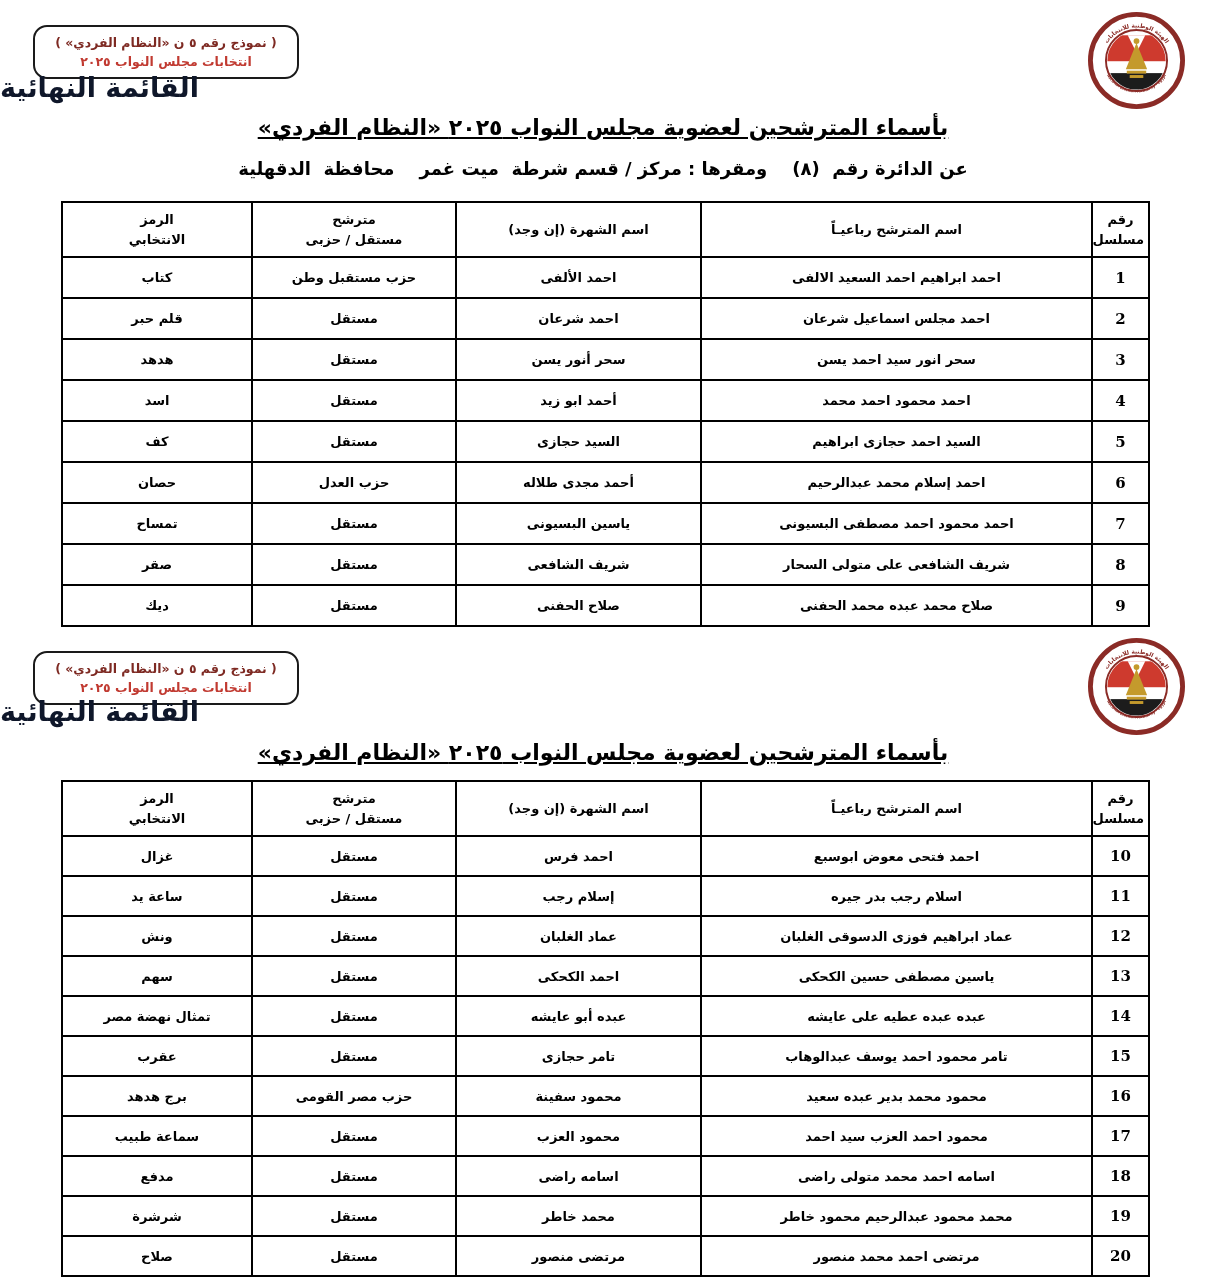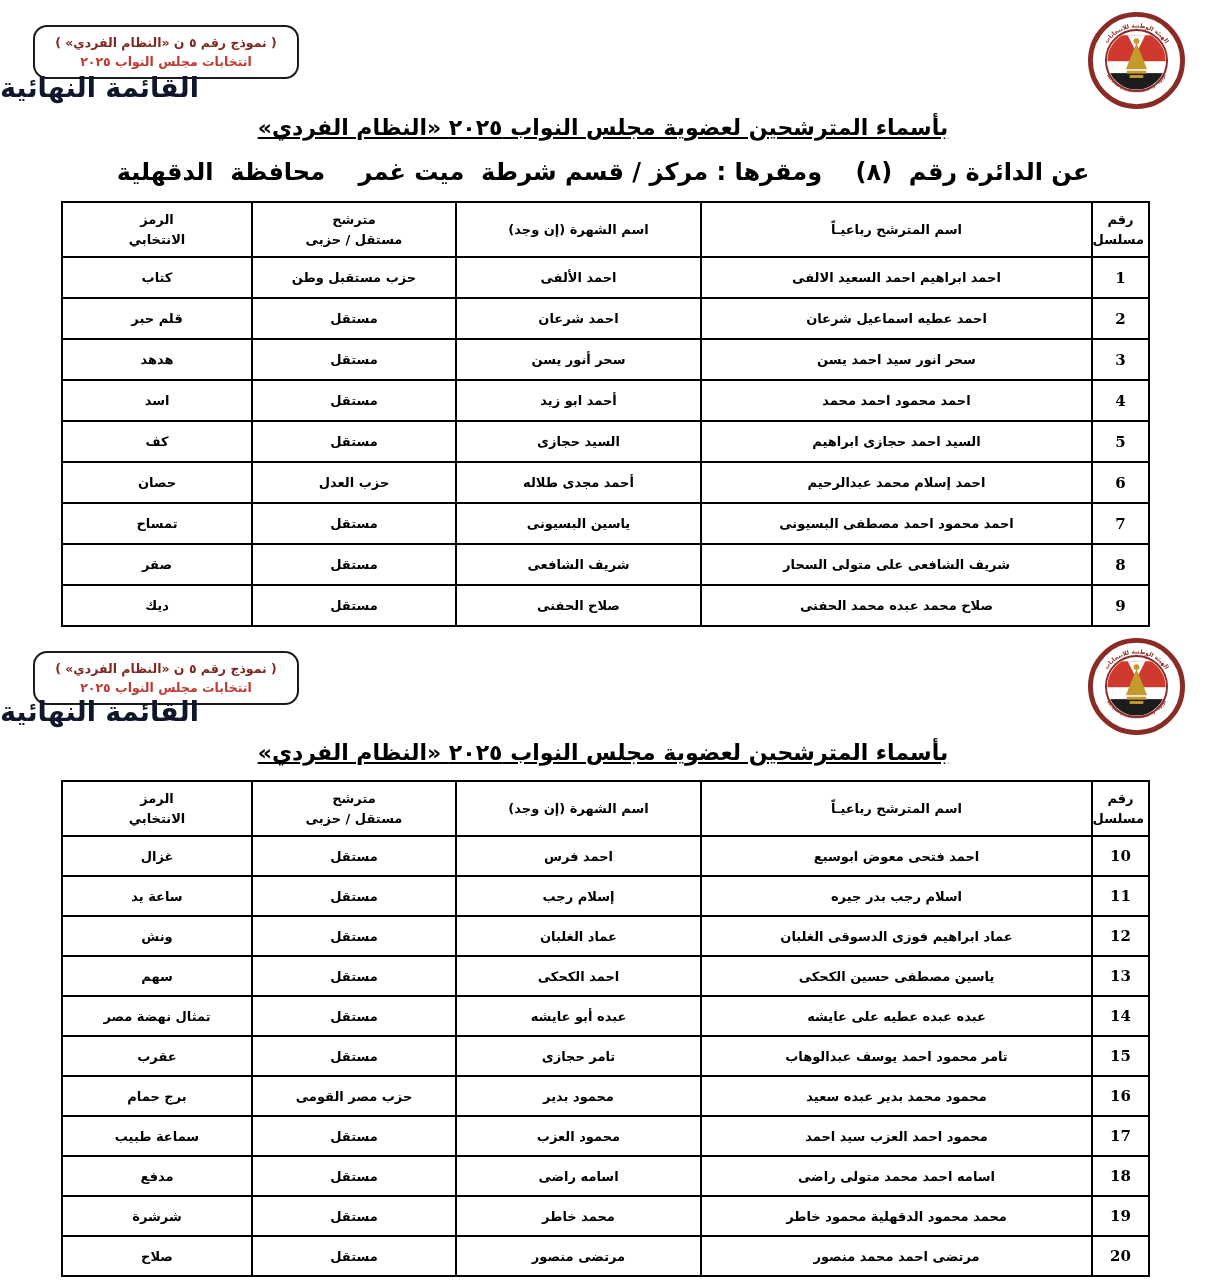--- a/index.html
+++ b/index.html
@@ -25,21 +25,21 @@
   .doc-title {
     position:absolute; left:0; width:100%; text-align:left;
     font-size:27px; font-weight:bold; color:#0f172a; letter-spacing:0;
   }
   .doc-subtitle {
     position:absolute; left:0; width:100%; text-align:center;
     font-size:22px; font-weight:bold; color:#000;text-decoration:underline;
   }
   .doc-district {
     position:absolute; left:0; width:100%; text-align:center;
-    font-size:24px; font-weight:bold; color:#000; white-space:pre;
+    font-size:18px; font-weight:bold; color:#000; white-space:pre;
   }
   
   .cand-table {
     position:absolute; right:56px;
     border-collapse:collapse; table-layout:fixed; width:1087px;
     direction:rtl; background:#fff;
   }
   .cand-table th, .cand-table td {
     border:2px solid #000; text-align:center; vertical-align:middle;
     font-weight:bold; color:#000; padding:0 4px; overflow:hidden;
@@ -120,21 +120,21 @@
     <tbody>
         <tr>
     <td class="c-serial">1</td>
     <td class="c-name">احمد ابراهيم احمد السعيد الالفى</td>
     <td class="c-alias">احمد الألفى</td>
     <td class="c-party">حزب مستقبل وطن</td>
     <td class="c-symbol">كتاب</td>
   </tr>
         <tr>
     <td class="c-serial">2</td>
-    <td class="c-name">احمد عطيه اسماعيل شرعان</td>
+    <td class="c-name">احمد مجلس اسماعيل شرعان</td>
     <td class="c-alias">احمد شرعان</td>
     <td class="c-party">مستقل</td>
     <td class="c-symbol">قلم حبر</td>
   </tr>
         <tr>
     <td class="c-serial">3</td>
     <td class="c-name">سحر انور سيد احمد يسن</td>
     <td class="c-alias">سحر أنور يسن</td>
     <td class="c-party">مستقل</td>
     <td class="c-symbol">هدهد</td>
@@ -281,41 +281,41 @@
         <tr>
     <td class="c-serial">15</td>
     <td class="c-name">تامر محمود احمد يوسف عبدالوهاب</td>
     <td class="c-alias">تامر حجازى</td>
     <td class="c-party">مستقل</td>
     <td class="c-symbol">عقرب</td>
   </tr>
         <tr>
     <td class="c-serial">16</td>
     <td class="c-name">محمود محمد بدير عبده سعيد</td>
-    <td class="c-alias">محمود بدير</td>
+    <td class="c-alias">محمود سفينة</td>
     <td class="c-party">حزب مصر القومى</td>
-    <td class="c-symbol">برج حمام</td>
+    <td class="c-symbol">برج هدهد</td>
   </tr>
         <tr>
     <td class="c-serial">17</td>
     <td class="c-name">محمود احمد العزب سيد احمد</td>
     <td class="c-alias">محمود العزب</td>
     <td class="c-party">مستقل</td>
     <td class="c-symbol">سماعة طبيب</td>
   </tr>
         <tr>
     <td class="c-serial">18</td>
     <td class="c-name">اسامه احمد محمد متولى راضى</td>
     <td class="c-alias">اسامه راضى</td>
     <td class="c-party">مستقل</td>
     <td class="c-symbol">مدفع</td>
   </tr>
         <tr>
     <td class="c-serial">19</td>
-    <td class="c-name">محمد محمود الدقهلية محمود خاطر</td>
+    <td class="c-name">محمد محمود عبدالرحيم محمود خاطر</td>
     <td class="c-alias">محمد خاطر</td>
     <td class="c-party">مستقل</td>
     <td class="c-symbol">شرشرة</td>
   </tr>
         <tr>
     <td class="c-serial">20</td>
     <td class="c-name">مرتضى احمد محمد منصور</td>
     <td class="c-alias">مرتضى منصور</td>
     <td class="c-party">مستقل</td>
     <td class="c-symbol">صلاح</td>

